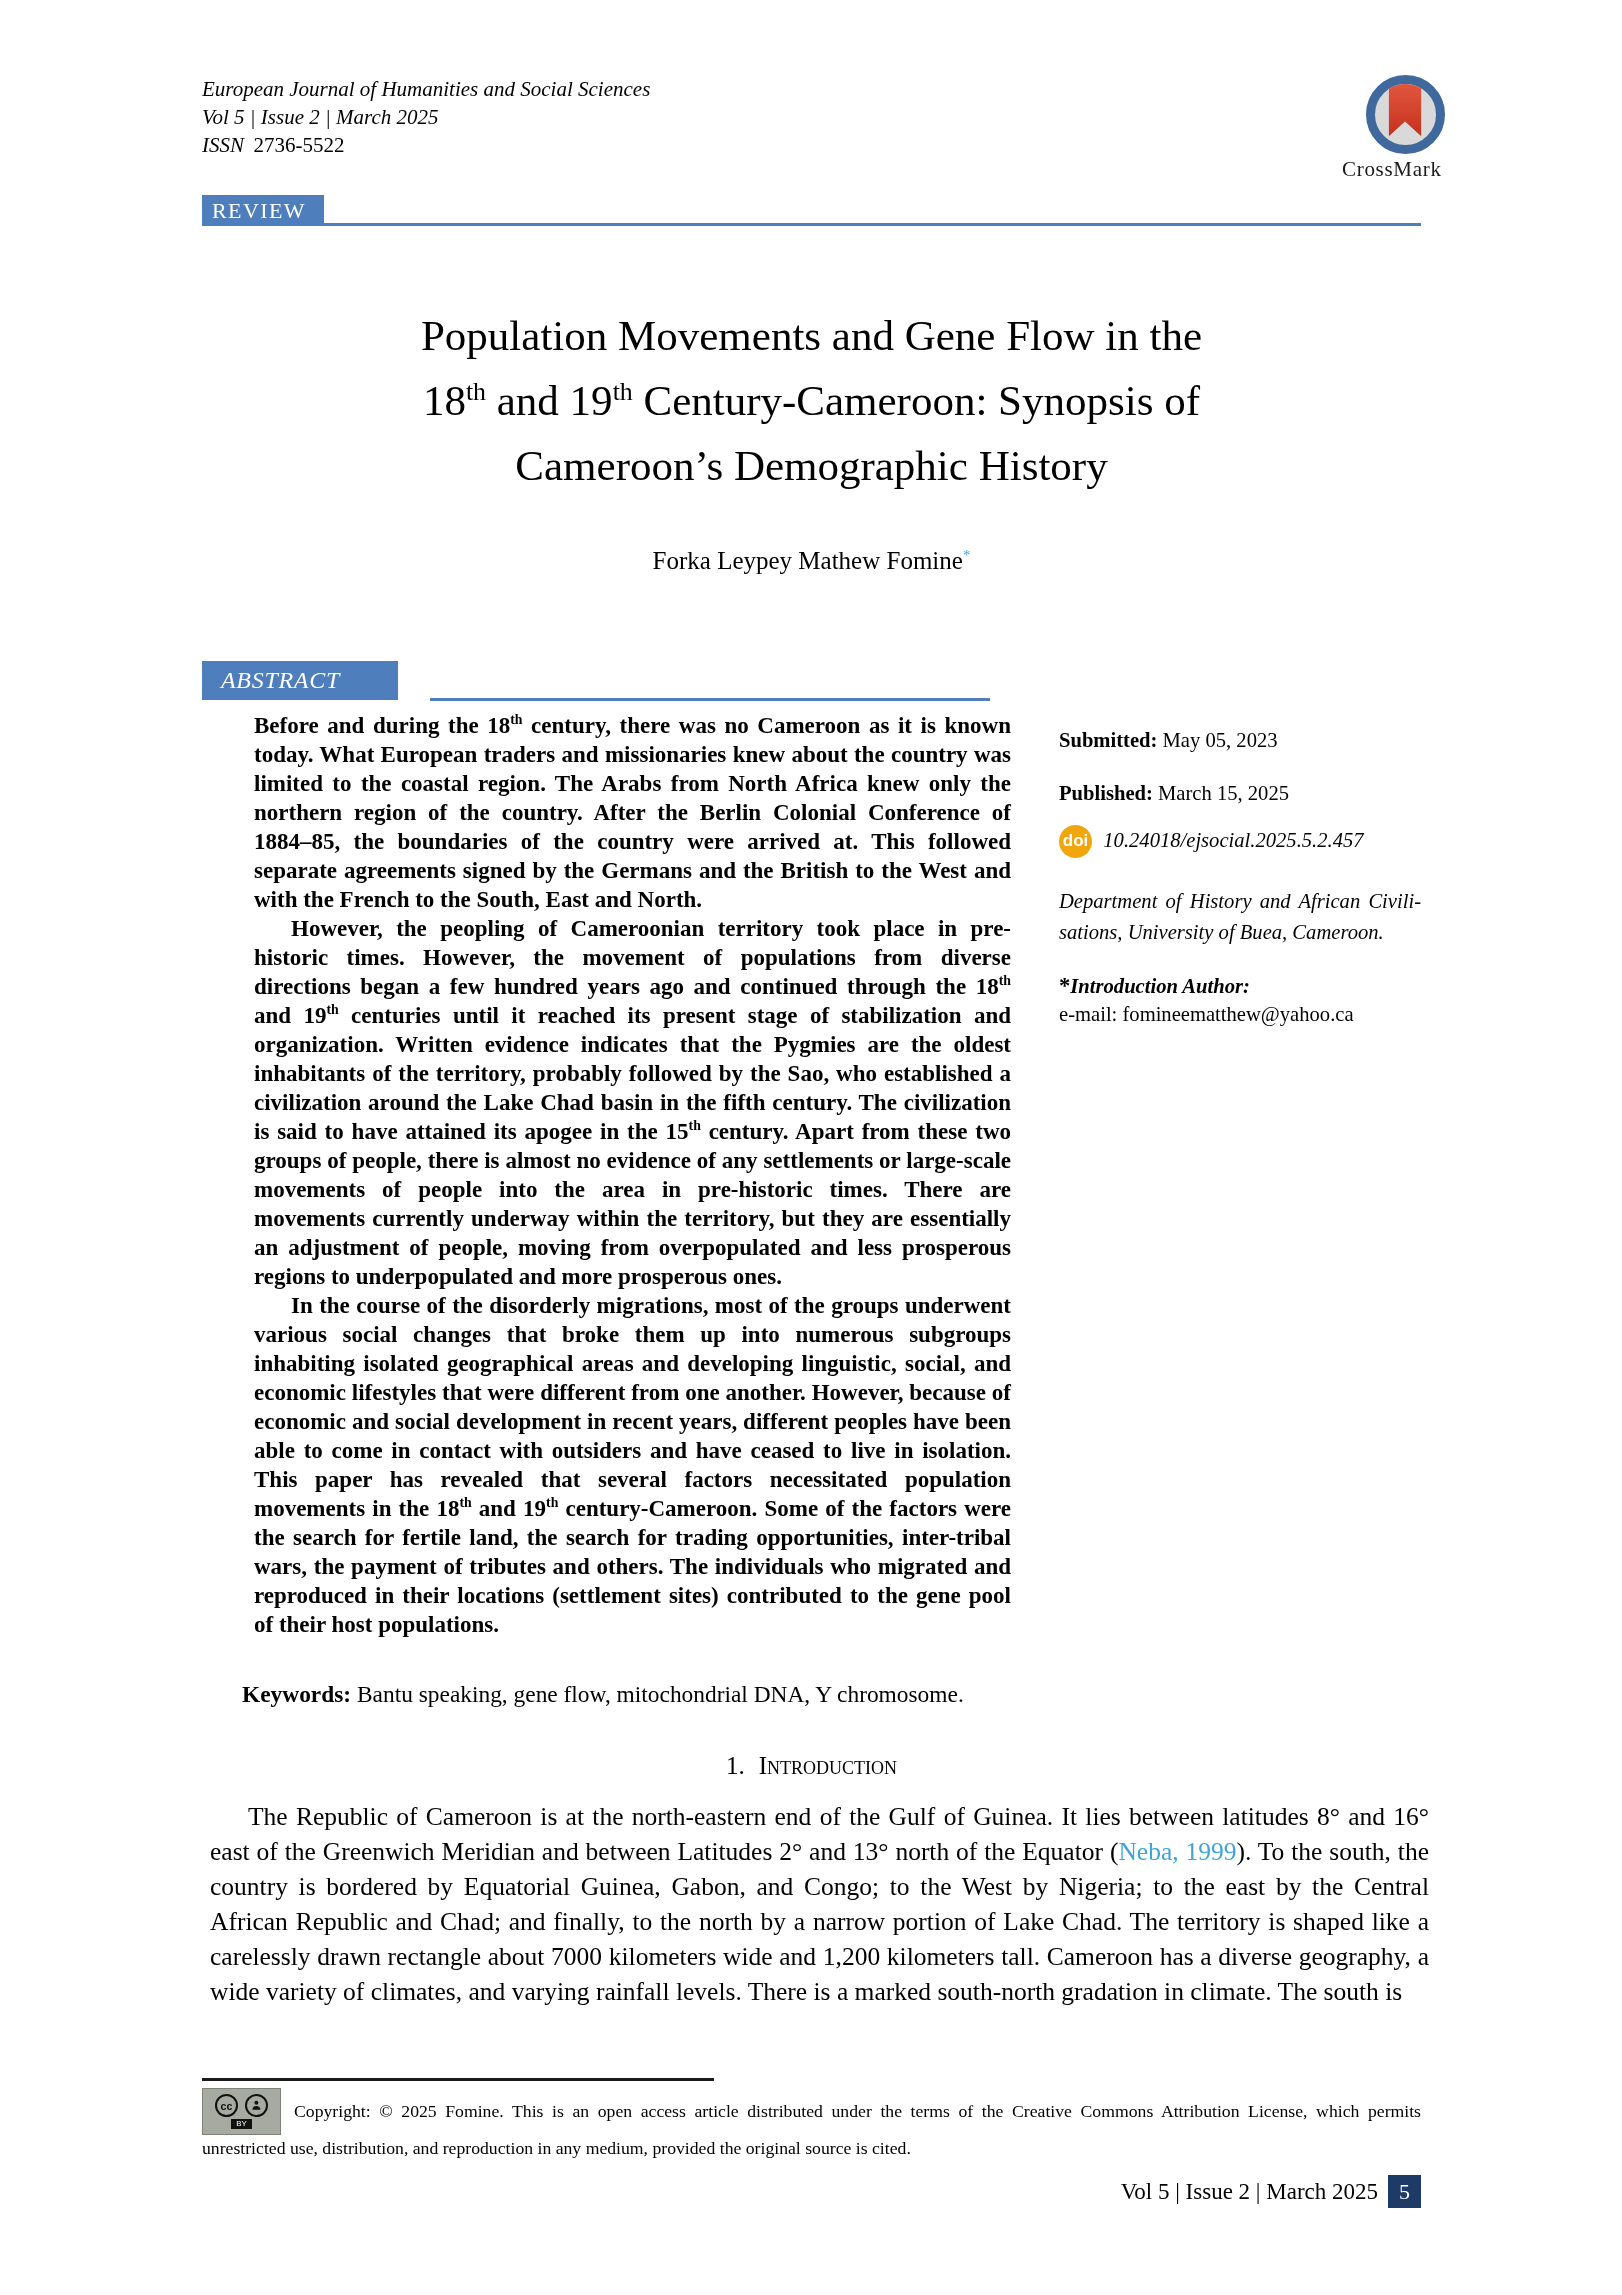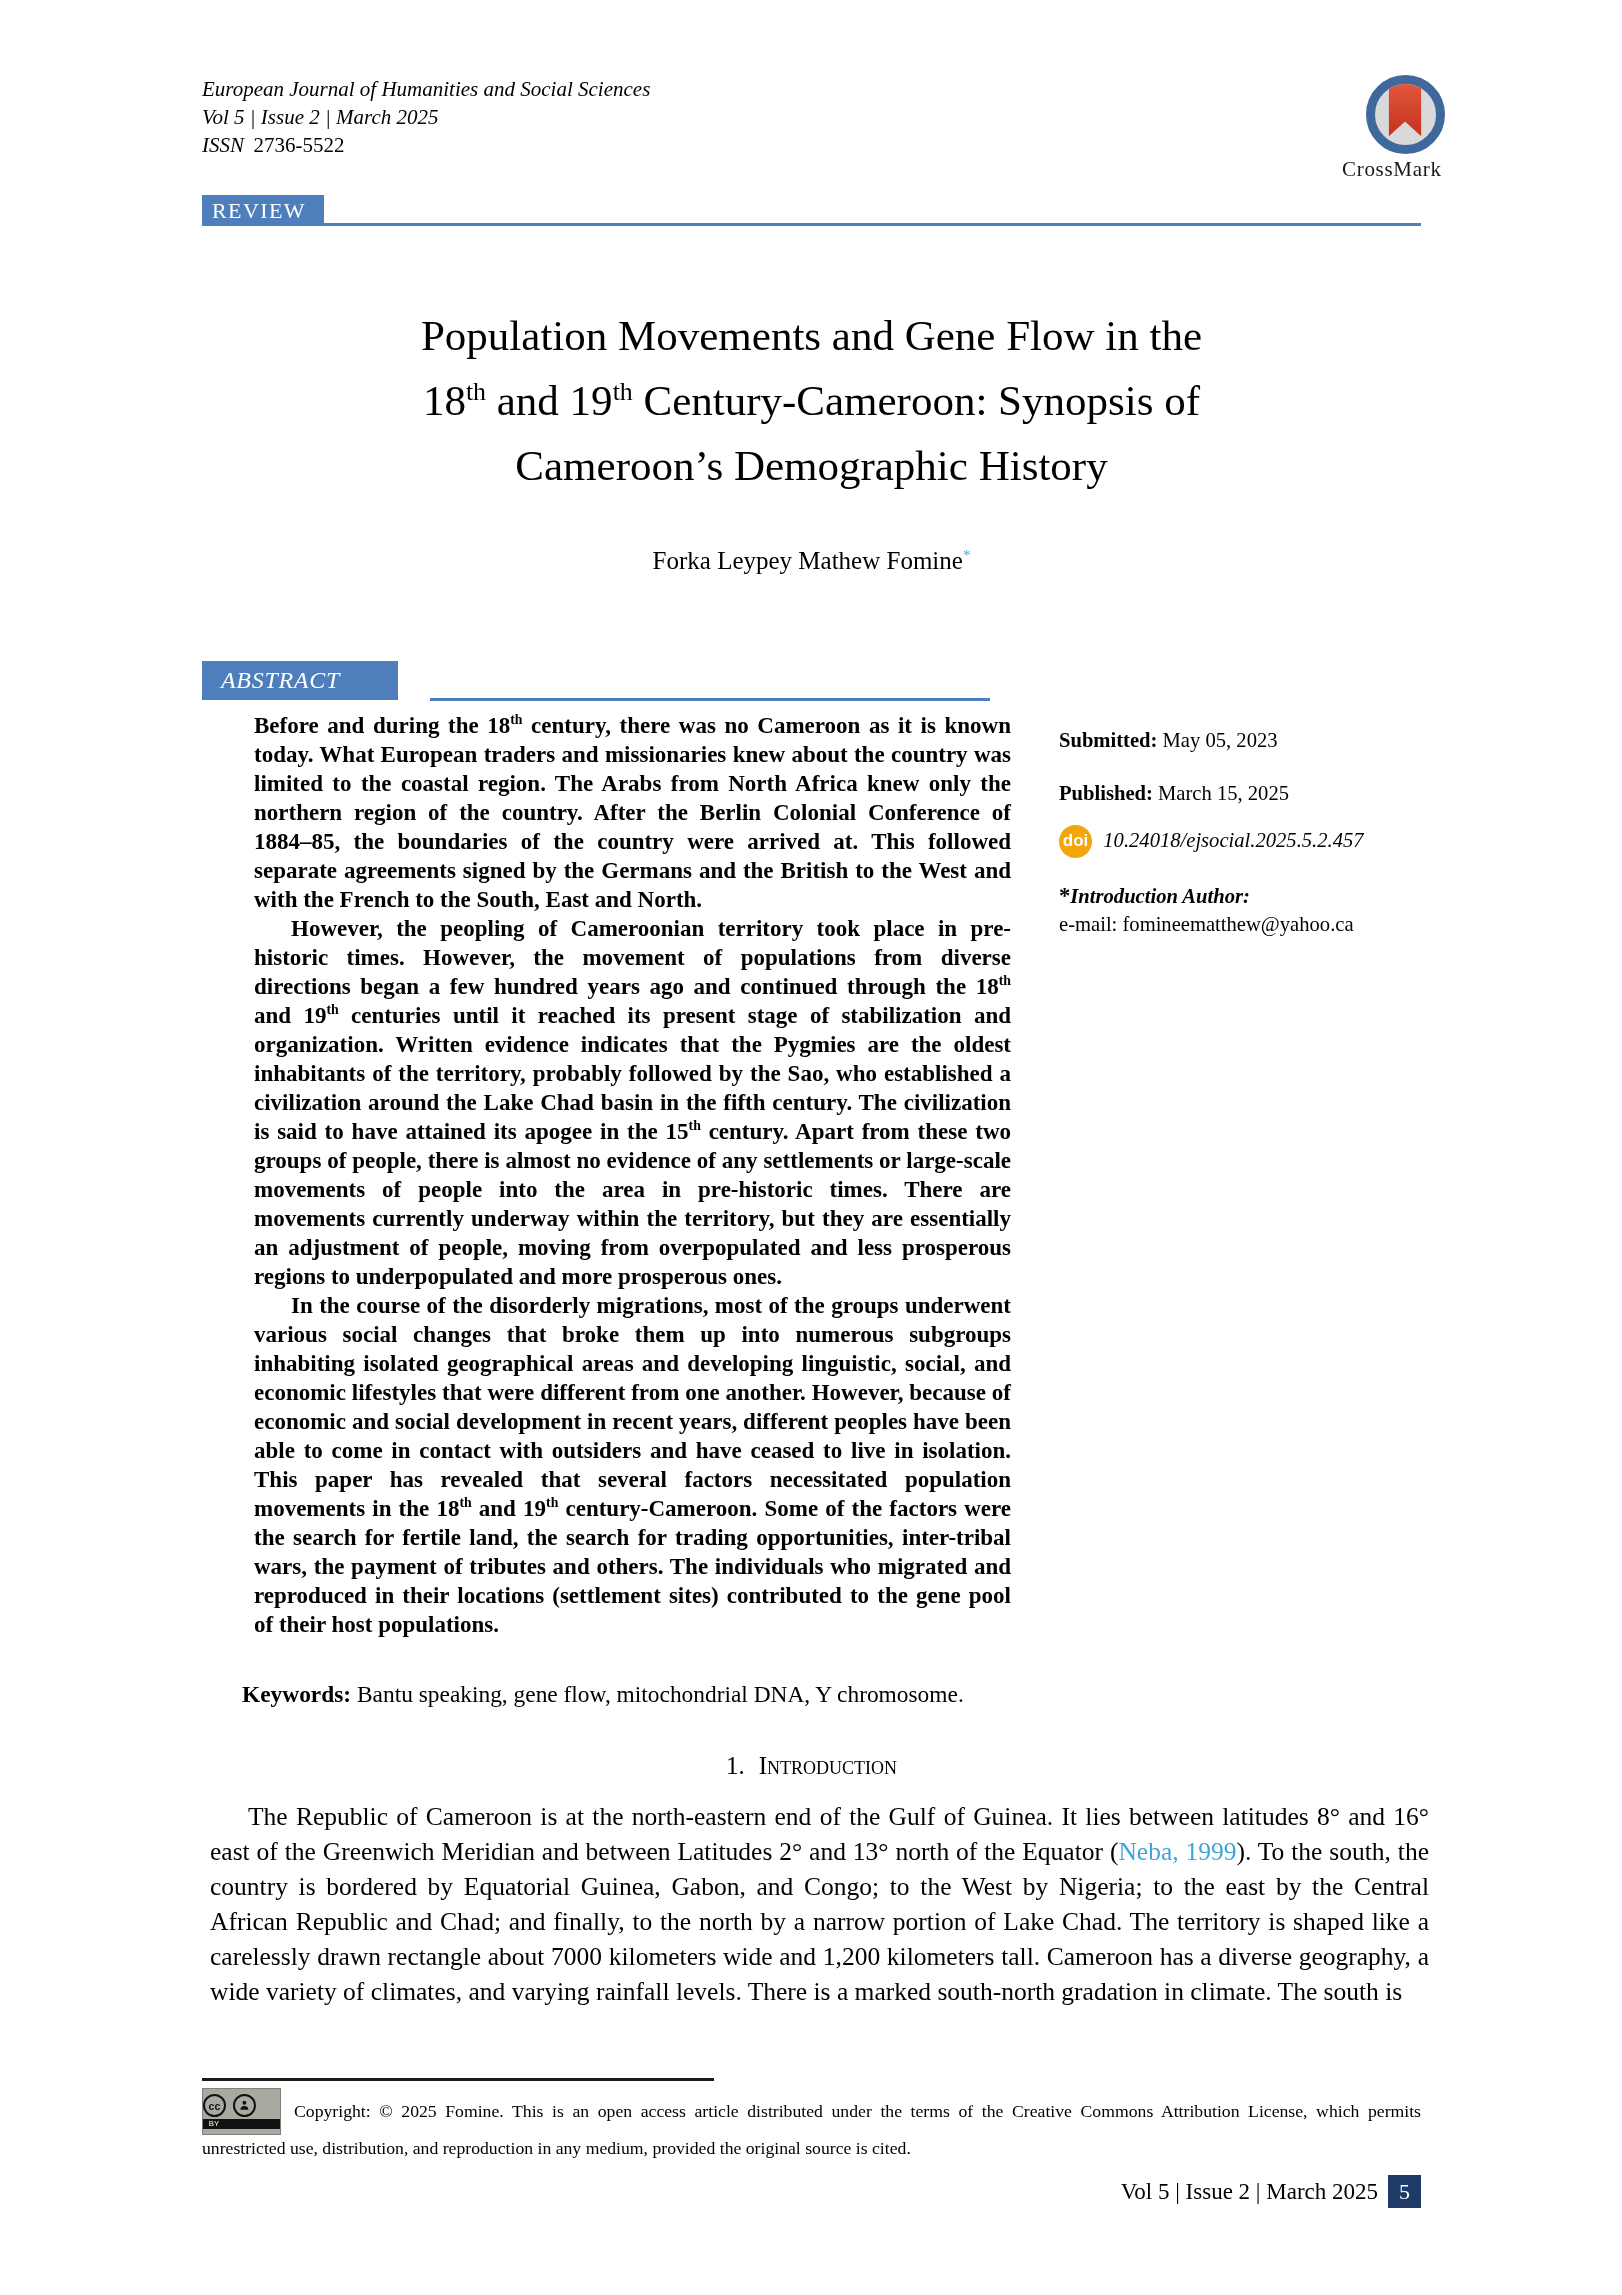--- a/index.html
+++ b/index.html
@@ -74,21 +74,21 @@
   .intro-head { left:202px; top:1752px; width:1219px; text-align:center;
     font-size:25px; font-variant:small-caps; }
   .intro-head .num { margin-right:14px; }
   .intro-body { left:210px; top:1799px; width:1219px; font-size:25.5px; line-height:35px;
     text-align:justify; text-indent:38px; }
   .ref { color:#3da5da; cursor:pointer; }
 
   
   .foot-rule { left:202px; top:2078px; width:512px; height:2.8px; background:#1a1a1a; }
   .cc-badge { left:202px; top:2088px; width:79px; height:47px; background:#a6aaa0;
-    border:0.7px solid #7d8279; display:flex; flex-direction:column; 
+    border:0.7px solid #7d8279; display:flex; flex-direction:column; align-items:center;
     justify-content:center; gap:1.4px; }
   .cc-circles { display:flex; gap:7px; align-items:center; }
   .cc-circle { width:23px; height:23px; border-radius:50%; border:2.1px solid #111;
     color:#111; font-size:10.6px; font-weight:bold; display:flex; align-items:center;
     justify-content:center; font-family:"Liberation Sans", sans-serif; }
   .cc-by { background:#111; color:#fff; font-size:7.8px; line-height:10px; padding:0 5.7px;
     font-family:"Liberation Sans", sans-serif; }
   .copyright { left:202px; top:2093px; width:1219px; font-size:17.7px; line-height:37px;
     text-align:justify; text-indent:92px; }
 
@@ -138,20 +138,21 @@
     <div class="sb-row sb-sub">
       <span class="sb-label">Submitted:</span><span> May 05, 2023</span>
     </div>
     <div class="sb-row sb-pub">
       <span class="sb-label">Published:</span><span> March 15, 2025</span>
     </div>
     <div class="sb-row sb-doi">
       <span class="doi-badge">doi</span>
       <span class="doi-text">10.24018/ejsocial.2025.5.2.457</span>
     </div>
+    <div class="sb-row sb-affil">Department of History and African Civili-sations, University of Buea, Cameroon.</div>
     <div class="sb-row sb-corr">
       <span class="star">*</span><span>Introduction Author:</span>
     </div>
     <div class="sb-row sb-mail">e-mail: fomineematthew@yahoo.ca</div>
   </div>
 
   <div class="abs keywords"><b>Keywords:</b> Bantu speaking, gene flow, mitochondrial DNA, Y chromosome.</div>
 
   <div class="abs intro-head">
     <span class="num">1.</span><span>Introduction</span>

